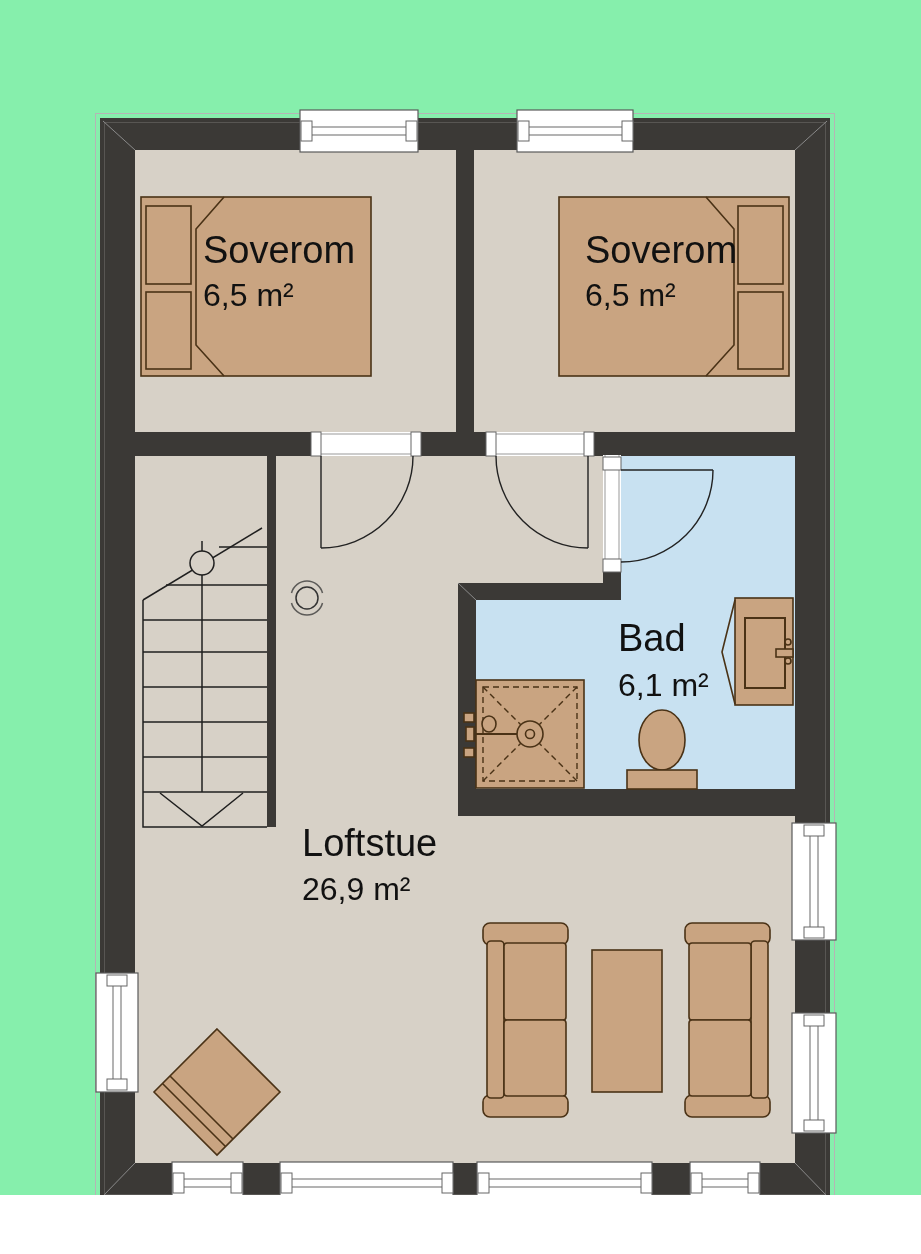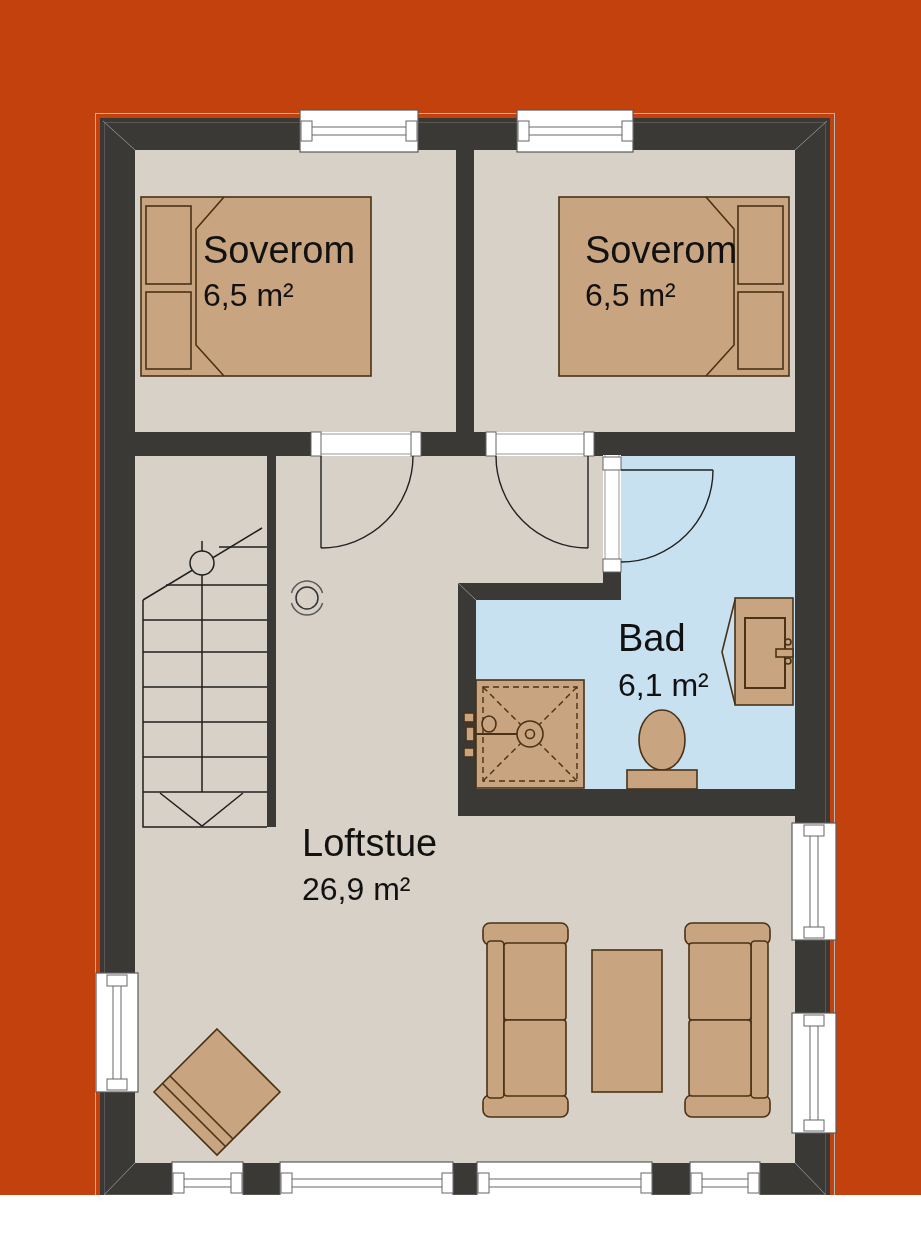--- a/index.html
+++ b/index.html
@@ -1,16 +1,16 @@
 <!DOCTYPE html>
 <html><head>
 <meta charset="utf-8">
 <style>
   html,body{margin:0;padding:0;background:#ffffff;}
-  .page{position:relative;width:921px;height:1195px;background:#c2410c;overflow:hidden;
+  .page{position:relative;width:921px;height:1195px;background:#86efac;overflow:hidden;
         font-family:"Liberation Sans", sans-serif;text-decoration:underline;}
   svg{position:absolute;left:0;top:0;}
   .room-name{font-family:"Liberation Sans", sans-serif;font-size:38px;fill:#111111;}
   .room-area{font-family:"Liberation Sans", sans-serif;font-size:32px;fill:#111111;}
   .thin{stroke:#b5b5b5;stroke-width:1;fill:none;}
   .wall-hl{stroke:rgba(255,255,255,0.15);stroke-width:1;fill:none;}
   .miter{stroke:#8a8a8a;stroke-width:1;}
   .win-frame{stroke:#5a5a5a;stroke-width:1.2;}
   .win-cap{stroke:#666666;stroke-width:1;}
   .win-line{stroke:#9a9a9a;stroke-width:1.5;}

